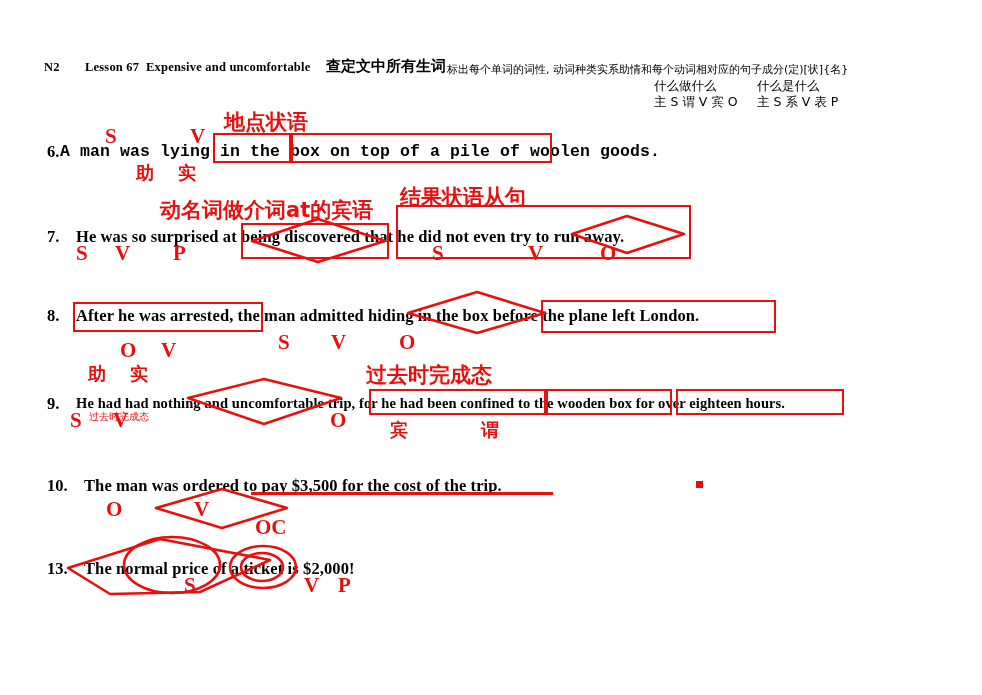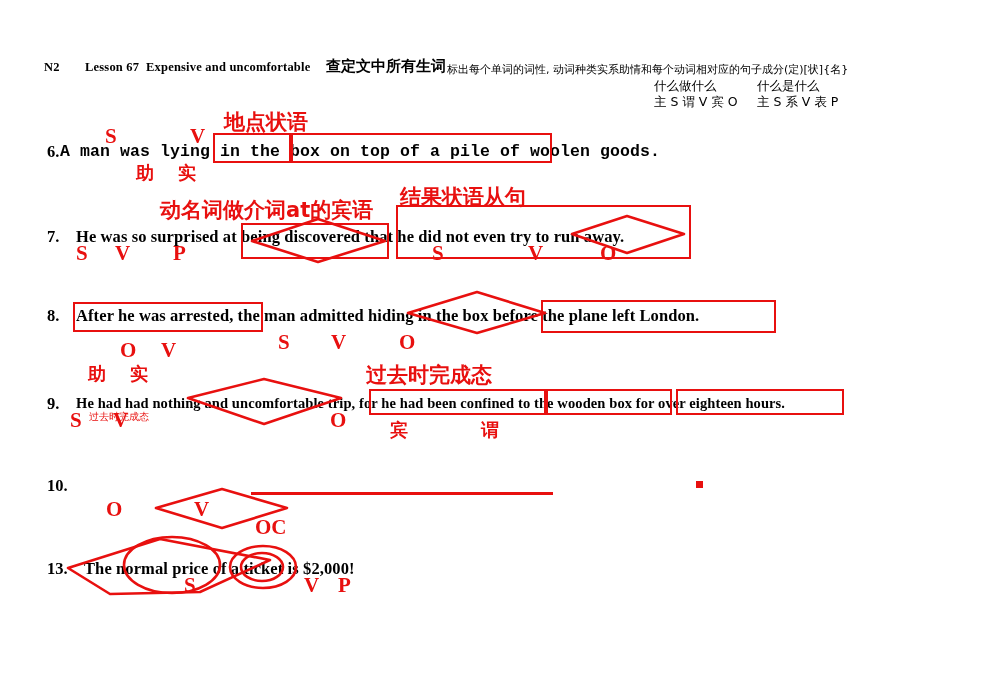--- a/index.html
+++ b/index.html
@@ -194,20 +194,21 @@
   <div class="abs ann-lbl" style="left:113px; top:408px;">V</div>
   <div class="abs ann-lbl" style="left:330px; top:408px;">O</div>
   <div class="abs ann-cn-sm" style="left:390px; top:418px;">宾</div>
   <div class="abs ann-cn-sm" style="left:481px; top:418px;">谓</div>
 
   <div class="rbox" style="left:369px; top:389px; width:177px; height:26px;"></div>
   <div class="rbox" style="left:546px; top:389px; width:126px; height:26px;"></div>
   <div class="rbox" style="left:676px; top:389px; width:168px; height:26px;"></div>
 
   <div class="abs snum" style="left:47px; top:476px;">10.</div>
+  <div class="abs stext" style="left:84px; top:476px;">The man was ordered to pay $3,500 for the cost of the trip.</div>
 
   <div class="abs ann-lbl" style="left:106px; top:497px;">O</div>
   <div class="abs ann-lbl" style="left:194px; top:497px;">V</div>
   <div class="abs ann-lbl" style="left:255px; top:497px;margin-top:18px;">OC</div>
 
   <div class="rline" style="left:251px; top:492px; width:302px;"></div>
   <div class="dot" style="left:696px; top:481px;"></div>
 
   <div class="abs snum" style="left:47px; top:559px;">13.</div>
   <div class="abs stext" style="left:84px; top:559px;">The normal price of a ticket is $2,000!</div>

